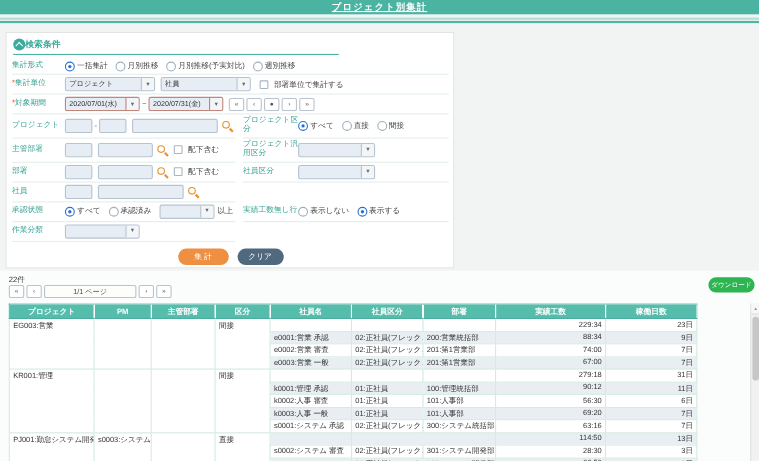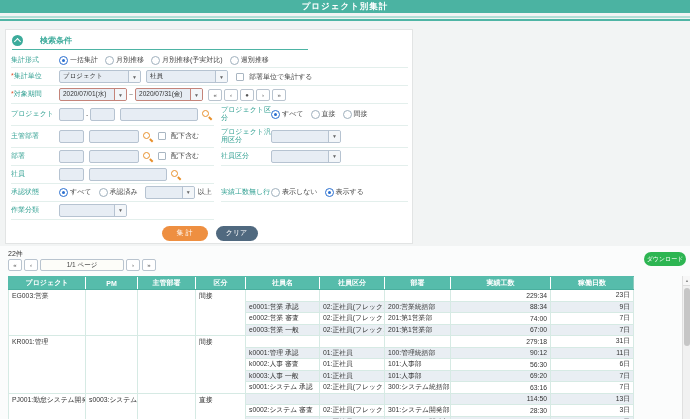--- a/index.html
+++ b/index.html
@@ -3,28 +3,28 @@
 <meta charset="utf-8">
 <style>
   * { margin:0; padding:0; box-sizing:border-box; }
   html,body { width:690px; height:419px; overflow:hidden; }
   body { font-family:"Liberation Sans","DejaVu Sans",sans-serif; background:#f2f4f4; position:relative; }
   .page { position:relative; width:690px; height:419px; overflow:hidden; }
 
   
   .topbar { position:absolute; left:0; top:0; width:690px; height:13px; background:#4bb3a2;
             display:flex; align-items:center; justify-content:center; }
-  .topbar .title { color:#fff; font-size:8.5px; font-weight:bold; letter-spacing:1px; }
+  .topbar .title { color:#fff; font-size:8.5px; font-weight:bold; letter-spacing:1px;text-decoration:underline; }
   .hline1 { position:absolute; left:0; top:16px; width:690px; height:2px; background:#b2dfd6; }
   .hline2 { position:absolute; left:0; top:19px; width:690px; height:2px; background:#4fb5a5; }
 
   
   .panel { position:absolute; left:5px; top:29px; width:408px; height:215px; background:#fff;
            border:1px solid #e2e4e4; }
-  .phead { display:flex; align-items:center; gap:17px; padding:5px 6px 3px 6px;font-family:Liberation Serif, serif; }
+  .phead { display:flex; align-items:center; gap:0; padding:5px 6px 3px 6px;font-family:Liberation Serif, serif; }
   .circ { width:11px; height:11px; border-radius:50%; background:#3cab9b; position:relative; flex:none; }
   .circ::after { content:""; position:absolute; left:3px; top:4px; width:4px; height:4px;
                  border-left:1.5px solid #fff; border-top:1.5px solid #fff; transform:rotate(45deg); }
   .phead .ptitle { color:#3cab9b; font-size:8px; font-weight:bold; }
   .punder { margin-left:6px; width:296px; border-bottom:1px solid #4db4a4; }
 
   .form { padding:3px 4px 0 5px; }
   .fr { display:flex; align-items:stretch; }
   .fcell { display:flex; align-items:center; border-bottom:1px solid #e3efec; padding:2px 0; }
   .fcell.noline { border-bottom:none; }

